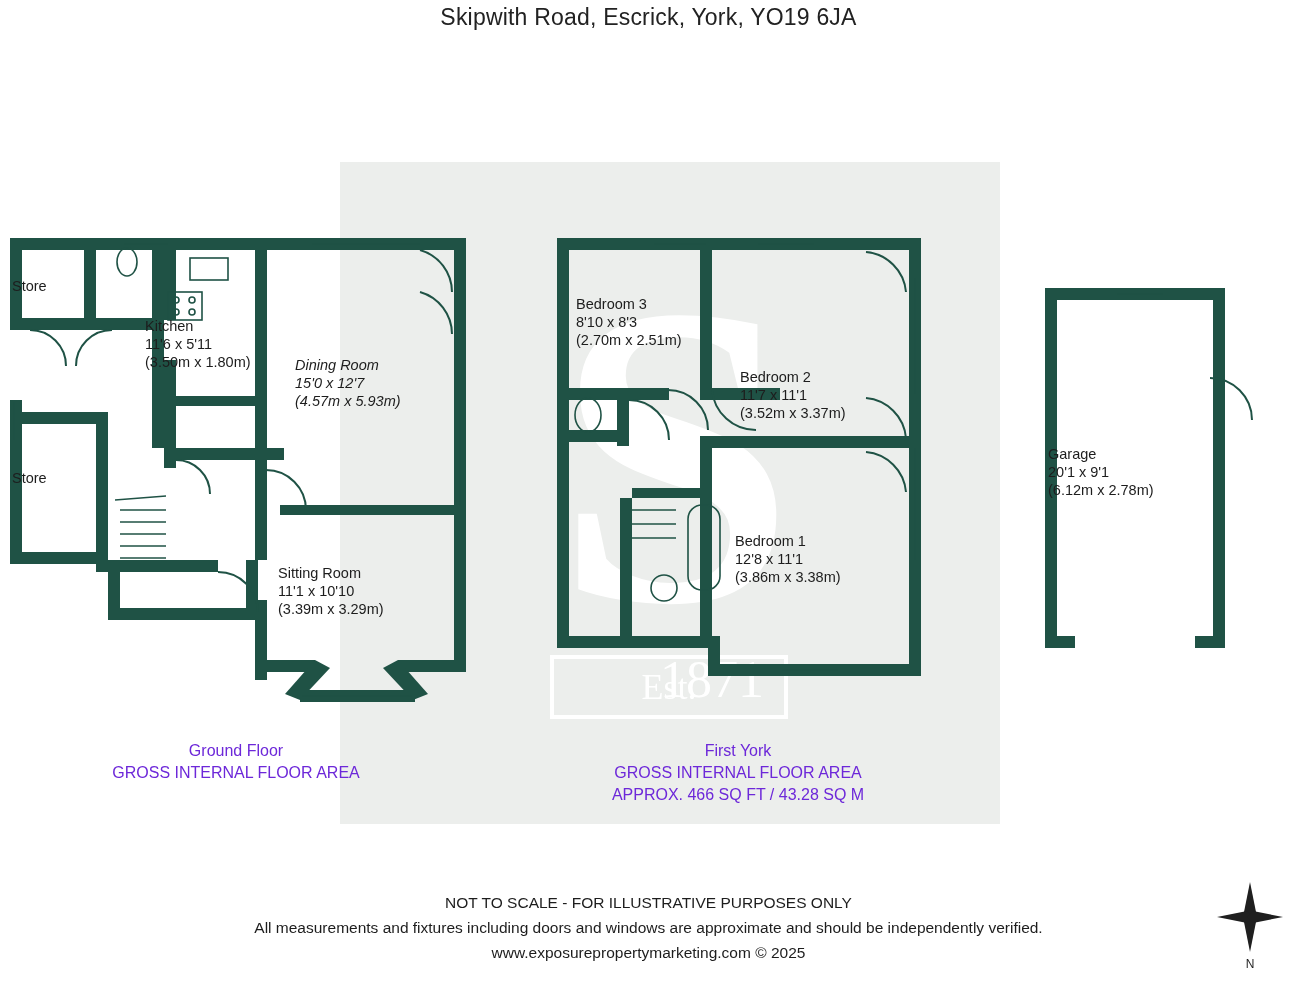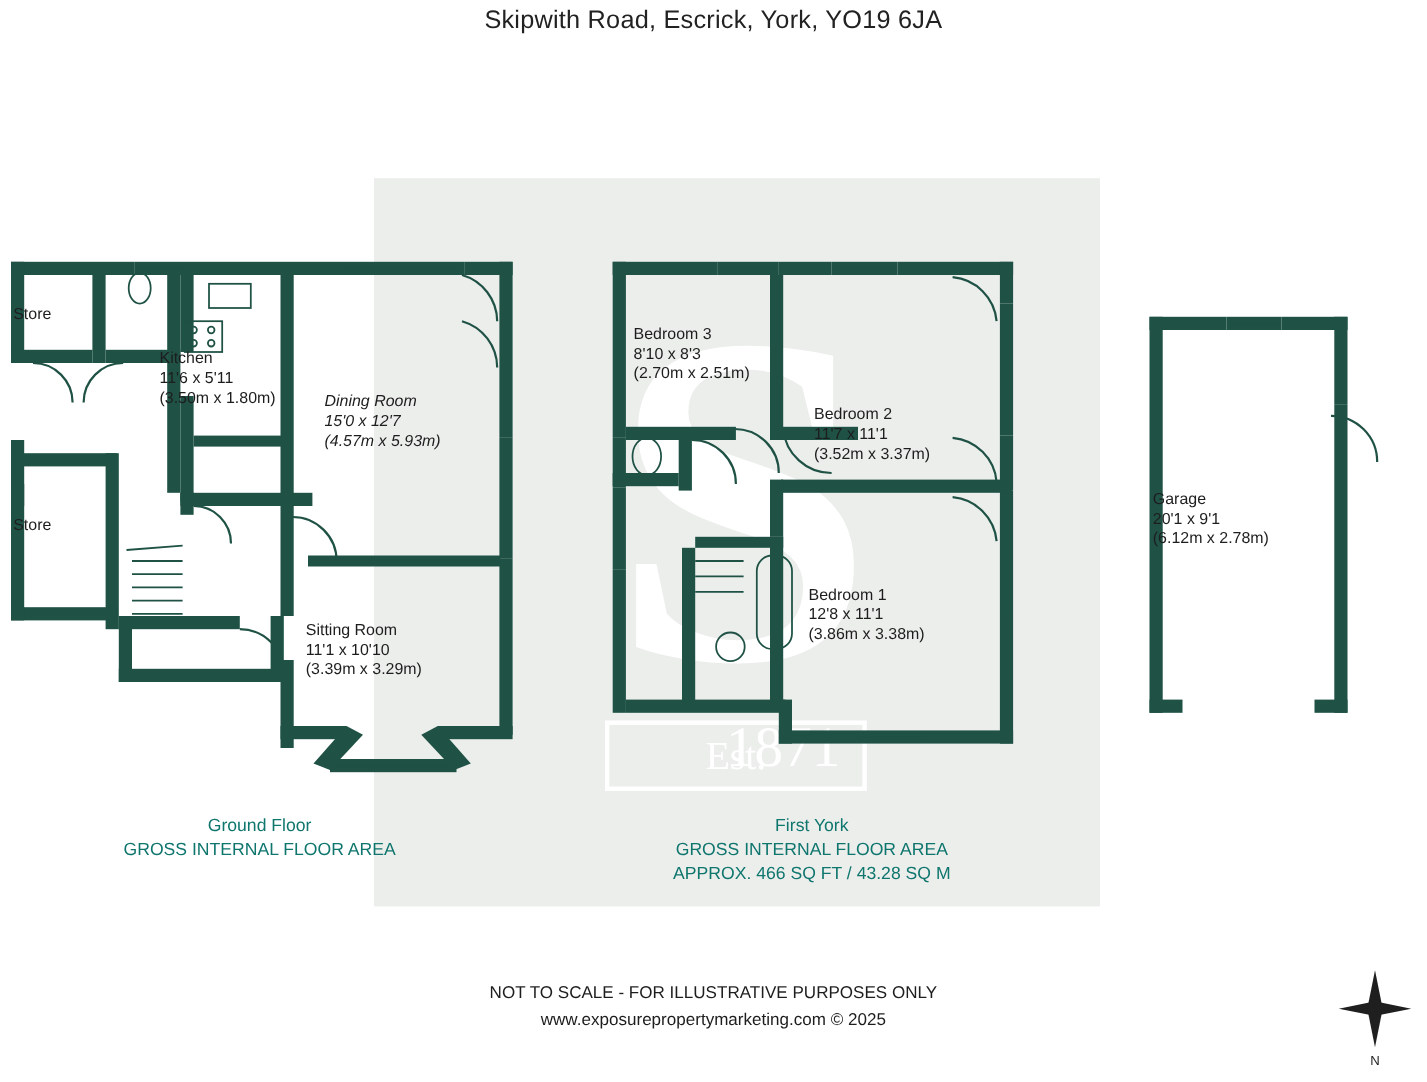--- a/index.html
+++ b/index.html
@@ -34,21 +34,21 @@
   .wm-year{
     position:absolute;left:660px;top:650px;color:#ffffff;
     font-size:52px;font-family:"Liberation Serif", serif;
   }
   
   svg.plan{position:absolute;left:0;top:0;width:1297px;height:984px;}
   .room-label{
     position:absolute;text-align:left;font-size:14.5px;line-height:18px;color:#1d1d1d;
   }
   .floor-caption{
-    position:absolute;text-align:center;font-size:16px;line-height:22px;color:#0f766e;
+    position:absolute;text-align:center;font-size:16px;line-height:22px;color:#6d28d9;
   }
   .footer{
     position:absolute;left:0;top:890px;width:100%;text-align:center;
     font-size:15.5px;line-height:25px;color:#1d1d1d;
   }
   .compass{position:absolute;left:1215px;top:880px;width:70px;height:90px;}
 </style>
 </head>
 <body>
 
@@ -278,20 +278,21 @@
   <div>GROSS INTERNAL FLOOR AREA</div>
 </div>
 <div class="floor-caption" style="left:578px;top:740px;width:320px;">
   <div>First York</div>
   <div>GROSS INTERNAL FLOOR AREA</div>
   <div>APPROX. 466 SQ FT / 43.28 SQ M</div>
 </div>
 
 <div class="footer">
   <div>NOT TO SCALE - FOR ILLUSTRATIVE PURPOSES ONLY</div>
+  <div>All measurements and fixtures including doors and windows are approximate and should be independently verified.</div>
   <div>www.exposurepropertymarketing.com © 2025</div>
 </div>
 
 <svg class="compass" viewBox="0 0 70 90">
   <polygon points="35,2 41,32 35,38 29,32" fill="#1f1f1f"></polygon>
   <polygon points="35,72 41,42 35,36 29,42" fill="#1f1f1f"></polygon>
   <polygon points="2,37 32,31 38,37 32,43" fill="#1f1f1f"></polygon>
   <polygon points="68,37 38,31 32,37 38,43" fill="#1f1f1f"></polygon>
   <text x="35" y="88" font-size="12" text-anchor="middle" fill="#1f1f1f" font-family="Liberation Sans, sans-serif">N</text>
 </svg>

